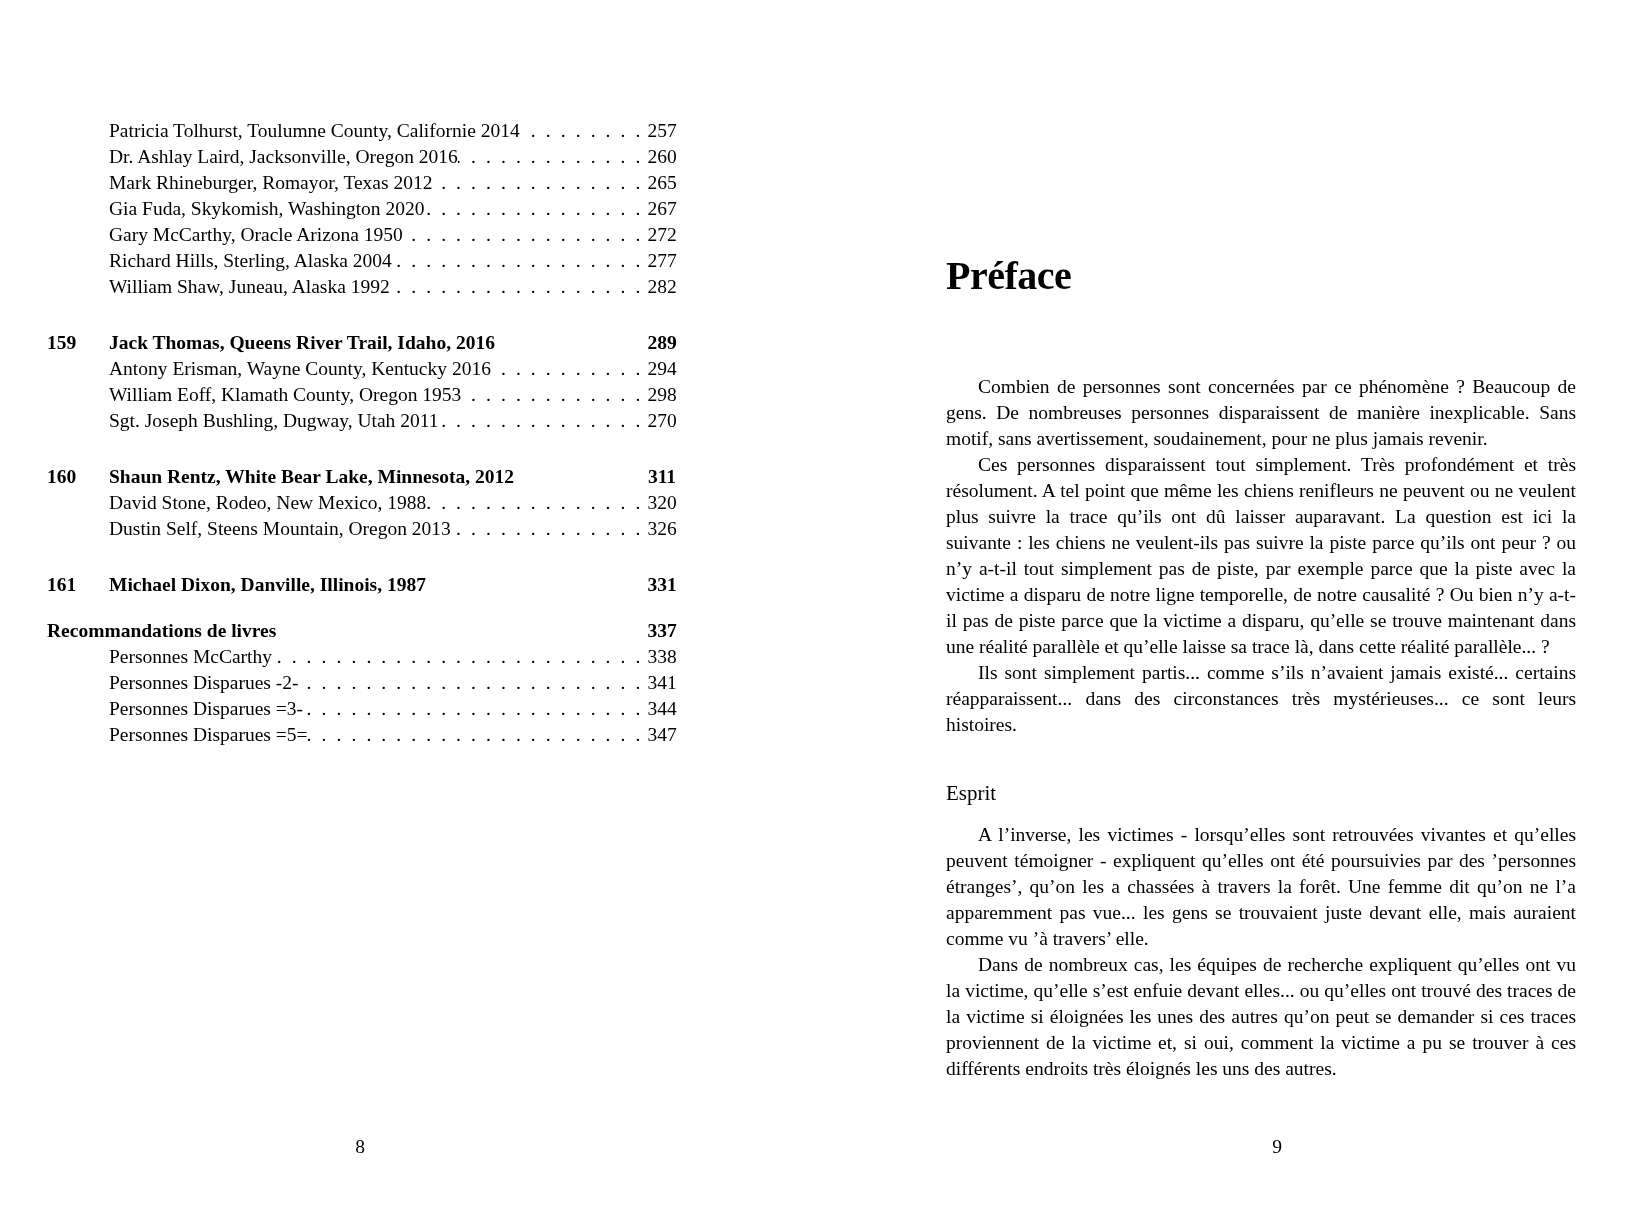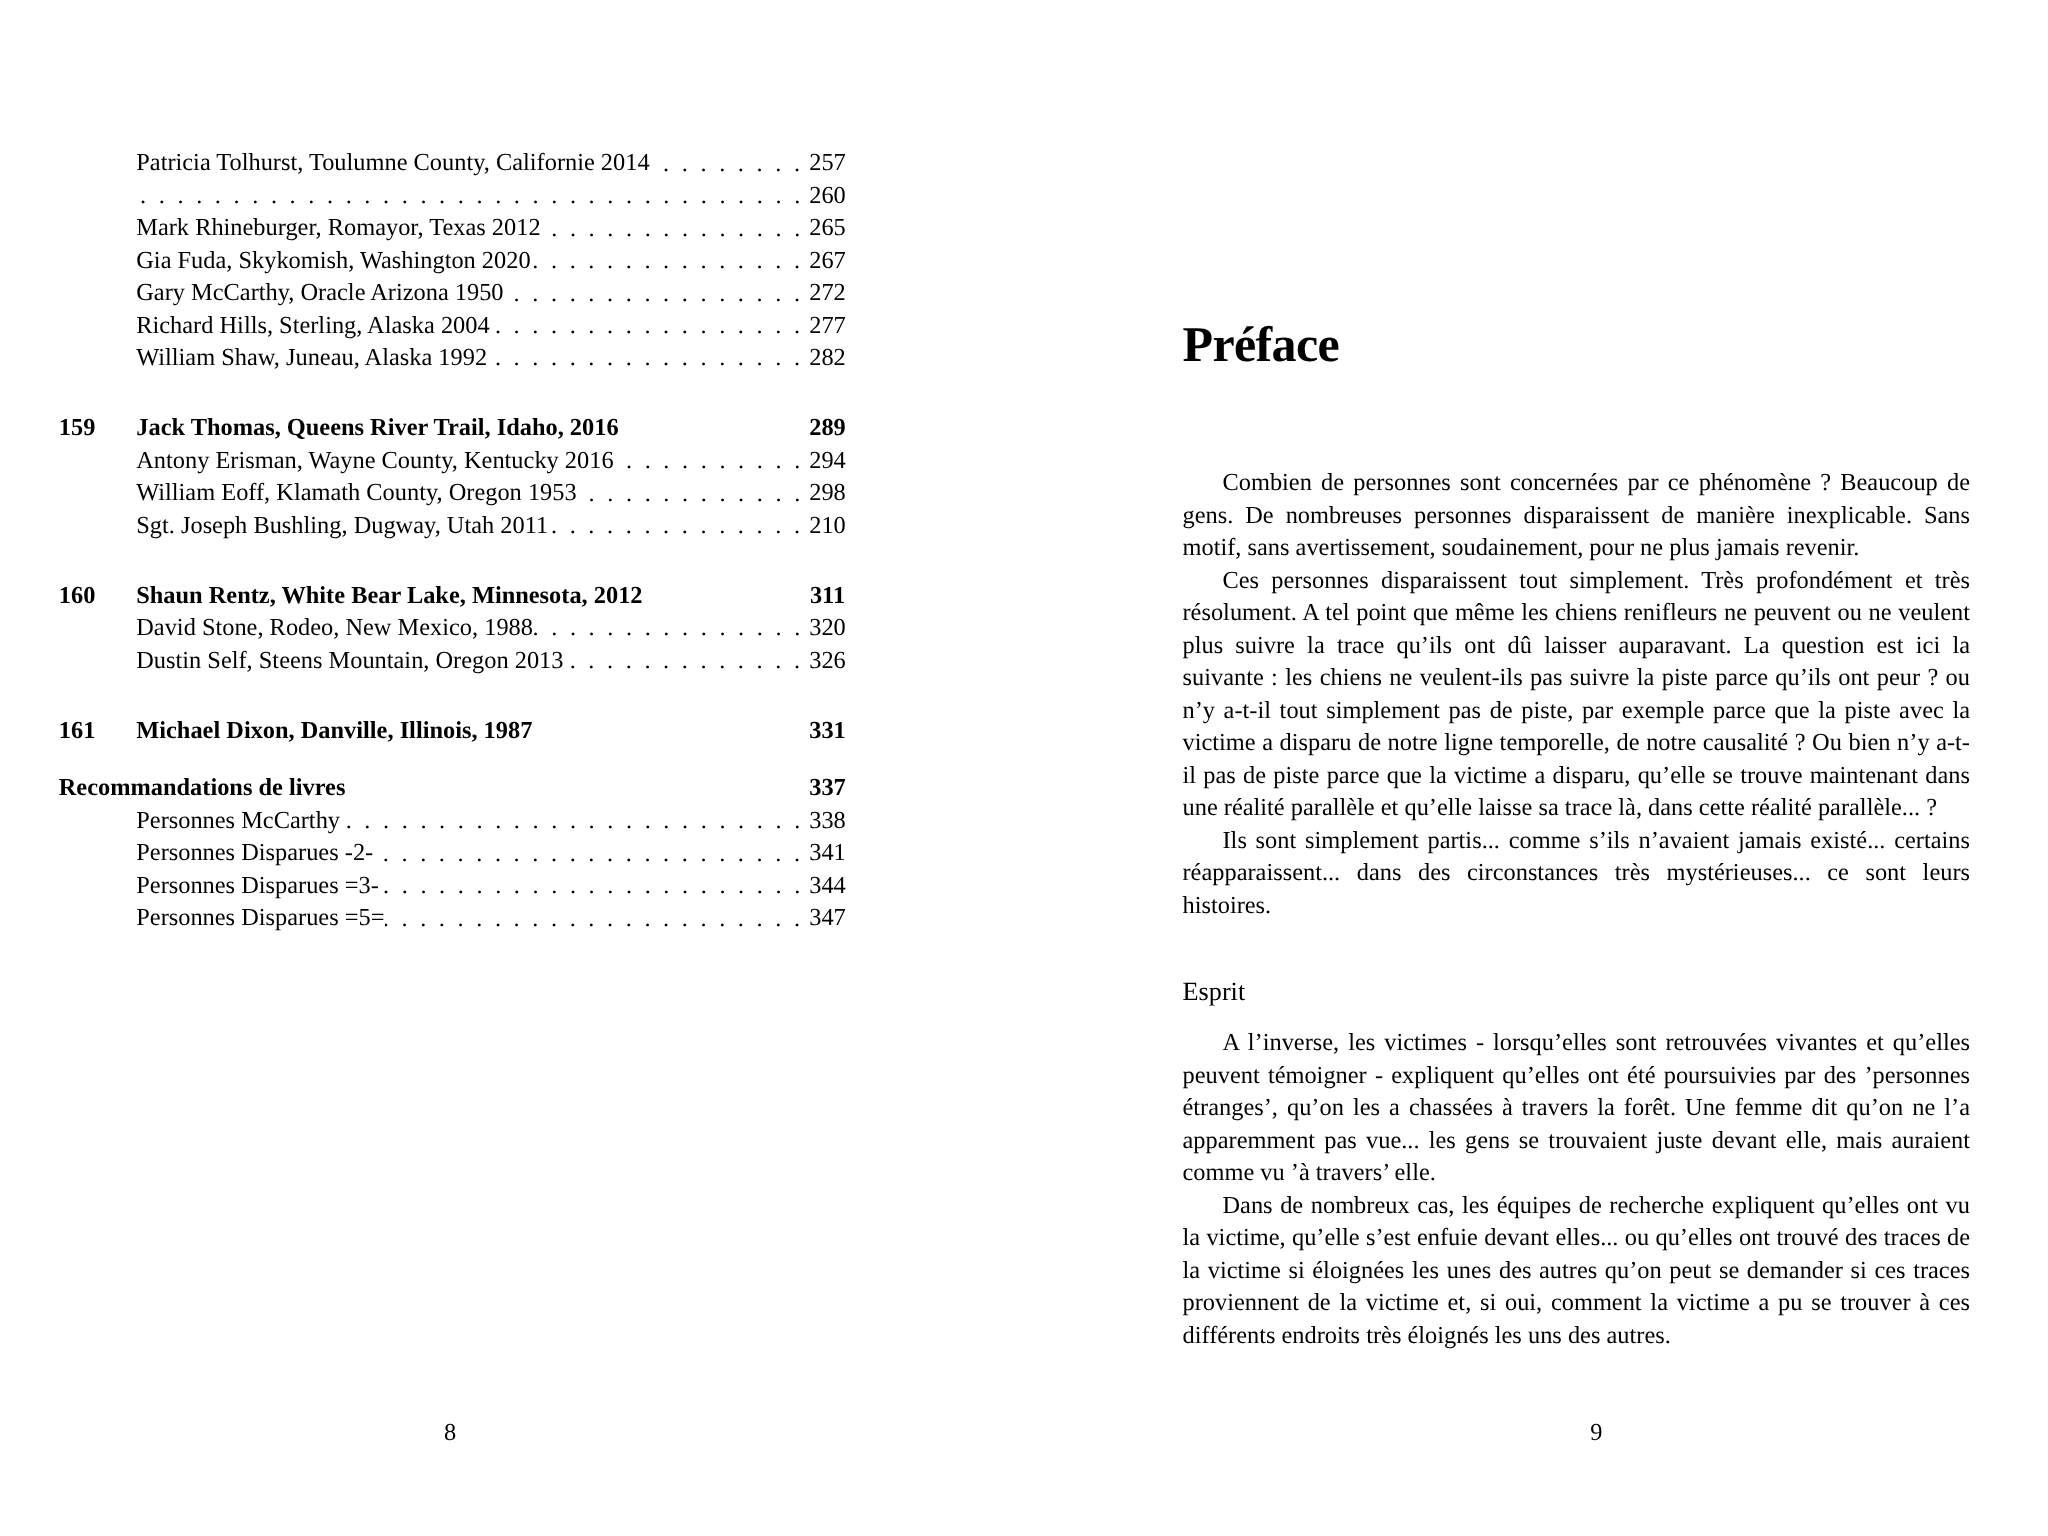--- a/index.html
+++ b/index.html
@@ -122,20 +122,21 @@
   <div class="toc">
 
     <div class="toc-row sub">
       <span class="toc-num"></span>
       <span class="toc-title">Patricia Tolhurst, Toulumne County, Californie 2014</span>
       <span class="toc-leader"></span>
       <span class="toc-page">257</span>
     </div>
     <div class="toc-row sub">
       <span class="toc-num"></span>
+      <span class="toc-title">Dr. Ashlay Laird, Jacksonville, Oregon 2016</span>
       <span class="toc-leader"></span>
       <span class="toc-page">260</span>
     </div>
     <div class="toc-row sub">
       <span class="toc-num"></span>
       <span class="toc-title">Mark Rhineburger, Romayor, Texas 2012</span>
       <span class="toc-leader"></span>
       <span class="toc-page">265</span>
     </div>
     <div class="toc-row sub">
@@ -178,21 +179,21 @@
     <div class="toc-row sub">
       <span class="toc-num"></span>
       <span class="toc-title">William Eoff, Klamath County, Oregon 1953</span>
       <span class="toc-leader"></span>
       <span class="toc-page">298</span>
     </div>
     <div class="toc-row sub">
       <span class="toc-num"></span>
       <span class="toc-title">Sgt. Joseph Bushling, Dugway, Utah 2011</span>
       <span class="toc-leader"></span>
-      <span class="toc-page">210</span>
+      <span class="toc-page">270</span>
     </div>
 
     <div class="toc-row chapter">
       <span class="toc-num">160</span>
       <span class="toc-title">Shaun Rentz, White Bear Lake, Minnesota, 2012</span>
       <span class="toc-leader"></span>
       <span class="toc-page">311</span>
     </div>
     <div class="toc-row sub">
       <span class="toc-num"></span>

